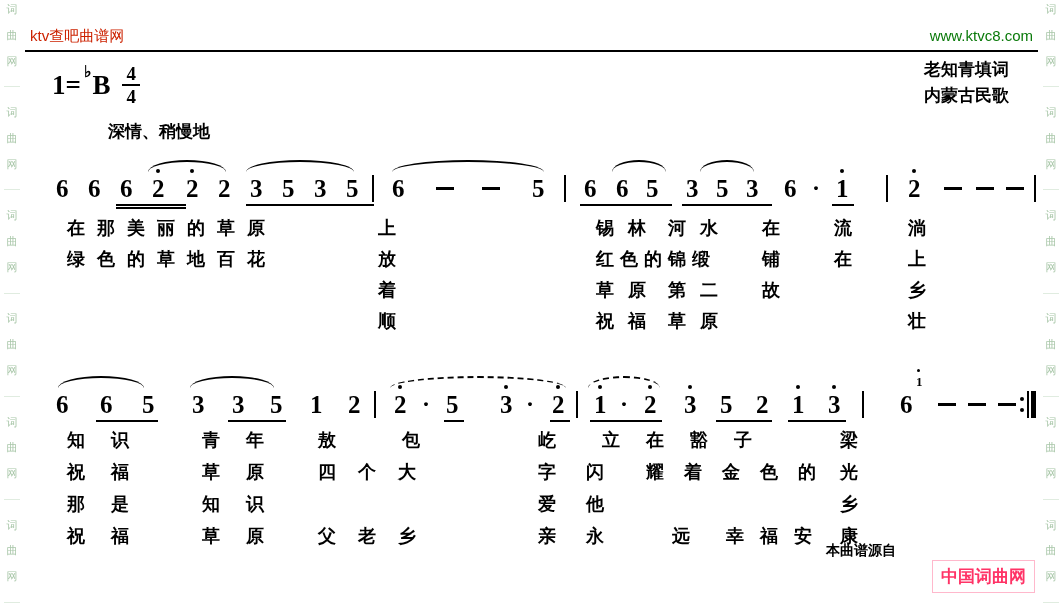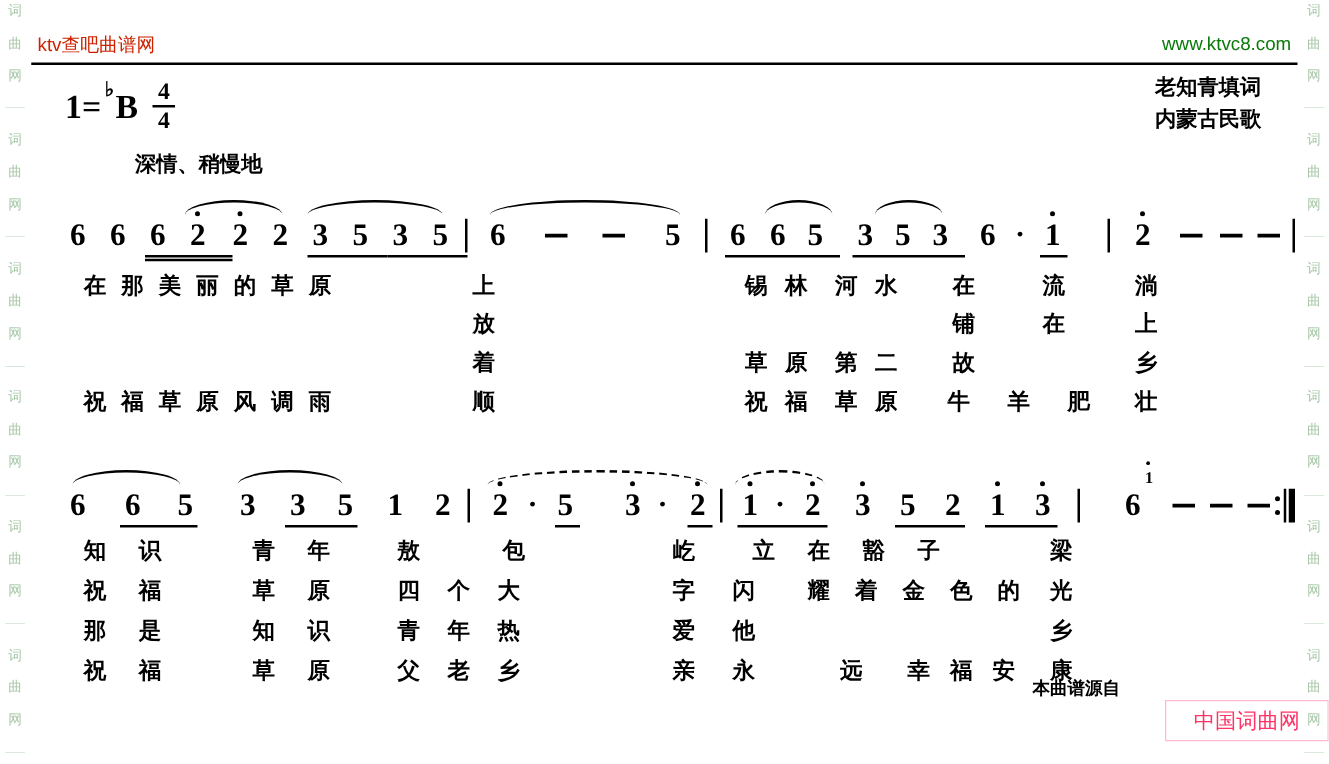--- a/index.html
+++ b/index.html
@@ -59,22 +59,22 @@
   .rp-dots { display:flex; flex-direction:column; gap:7px; margin-right:3px; }
   .rp-dot { width:4px; height:4px; border-radius:50%; background:#000; }
   .rp-thin { width:2px; height:27px; background:#000; margin-right:2px; }
   .rp-thick { width:5px; height:27px; background:#000; }
 
   .lyric-row { position:absolute; left:12px; width:100%; height:24px; }
   .lyric { position:absolute; top:0; font-size:18px; font-weight:bold; white-space:nowrap; }
 
   
   .src-label { position:absolute; left:826px; top:542px; font-size:14px; font-weight:bold; }
-  .src-name  { position:absolute; left:932px; top:560px; font-size:17px; font-weight:normal;
-               color:#ff3366; padding:4px 22px; border:1px solid #ffb8cc; text-decoration:none; cursor:pointer; }
+  .src-name  { position:absolute; left:932px; top:560px; font-size:17px; font-weight:bold;
+               color:#ff3366; padding:4px 8px; border:1px solid #ffb8cc; text-decoration:none; cursor:pointer; }
 </style>
 </head>
 <body>
 
 <div class="page">
   <div class="edge left" style="color: rgb(169, 199, 169);">
       <div class="wm-char">词</div>
       <div class="wm-char">曲</div>
       <div class="wm-char">网</div>
       <div class="wm-dash">——</div>
@@ -192,38 +192,38 @@
       <div class="lyric-row" style="top: 216px;">
         <div class="lyric" style="left: 55px; letter-spacing: 12px;">在那美丽的草原</div>
         <div class="lyric" style="left: 366px;">上</div>
         <div class="lyric" style="left: 584px; letter-spacing: 14px;">锡林</div>
         <div class="lyric" style="left: 656px; letter-spacing: 14px;">河水</div>
         <div class="lyric" style="left: 750px;">在</div>
         <div class="lyric" style="left: 822px;">流</div>
         <div class="lyric" style="left: 896px;">淌</div>
       </div>
       <div class="lyric-row" style="top: 247px;">
+        <div class="lyric" style="left: 55px; letter-spacing: 12px;">绿色的草地百花</div>
         <div class="lyric" style="left: 366px;">放</div>
+        <div class="lyric" style="left: 584px; letter-spacing: 6px;">红色的锦缎</div>
         <div class="lyric" style="left: 750px;">铺</div>
         <div class="lyric" style="left: 822px;">在</div>
         <div class="lyric" style="left: 896px;">上</div>
       </div>
       <div class="lyric-row" style="top: 278px;">
         <div class="lyric" style="left: 366px;">着</div>
         <div class="lyric" style="left: 584px; letter-spacing: 14px;">草原</div>
         <div class="lyric" style="left: 656px; letter-spacing: 14px; text-align: right;">第二</div>
         <div class="lyric" style="left: 750px;">故</div>
         <div class="lyric" style="left: 896px;">乡</div>
       </div>
       <div class="lyric-row" style="top: 309px;">
-        <div class="lyric" style="left: 55px; letter-spacing: 12px;">祝福草原风调雨</div>
         <div class="lyric" style="left: 366px;">顺</div>
         <div class="lyric" style="left: 584px; letter-spacing: 14px;">祝福</div>
         <div class="lyric" style="left: 656px; letter-spacing: 14px;">草原</div>
-        <div class="lyric" style="left: 746px; letter-spacing: 30px;">牛羊肥</div>
         <div class="lyric" style="left: 896px;">壮</div>
       </div>
       <div class="score-line" style="top: 390px;">
         <div class="arc" style="left: 58px; width: 86px;"></div>
         <div class="arc" style="left: 190px; width: 84px;"></div>
         <div class="arc dashed" style="left: 390px; width: 176px;"></div>
         <div class="arc dashed" style="left: 588px; width: 72px;"></div>
         <div class="beam" style="left: 96px; width: 62px;"></div>
         <div class="beam" style="left: 228px; width: 58px;"></div>
         <div class="beam" style="left: 444px; width: 20px;"></div>
@@ -284,21 +284,20 @@
         <div class="lyric" style="left: 190px; letter-spacing: 26px;">草原</div>
         <div class="lyric" style="left: 306px; letter-spacing: 22px;">四个大</div>
         <div class="lyric" style="left: 526px;">字</div>
         <div class="lyric" style="left: 574px;">闪</div>
         <div class="lyric" style="left: 634px; letter-spacing: 20px;">耀着金色的</div>
         <div class="lyric" style="left: 828px;">光</div>
       </div>
       <div class="lyric-row" style="top: 492px;">
         <div class="lyric" style="left: 55px; letter-spacing: 26px;">那是</div>
         <div class="lyric" style="left: 190px; letter-spacing: 26px;">知识</div>
-        <div class="lyric" style="left: 306px; letter-spacing: 22px;">青年热</div>
         <div class="lyric" style="left: 526px;">爱</div>
         <div class="lyric" style="left: 574px;">他</div>
         <div class="lyric" style="left: 828px;">乡</div>
       </div>
       <div class="lyric-row" style="top: 524px;">
         <div class="lyric" style="left: 55px; letter-spacing: 26px;">祝福</div>
         <div class="lyric" style="left: 190px; letter-spacing: 26px;">草原</div>
         <div class="lyric" style="left: 306px; letter-spacing: 22px;">父老乡</div>
         <div class="lyric" style="left: 526px;">亲</div>
         <div class="lyric" style="left: 574px;">永</div>

